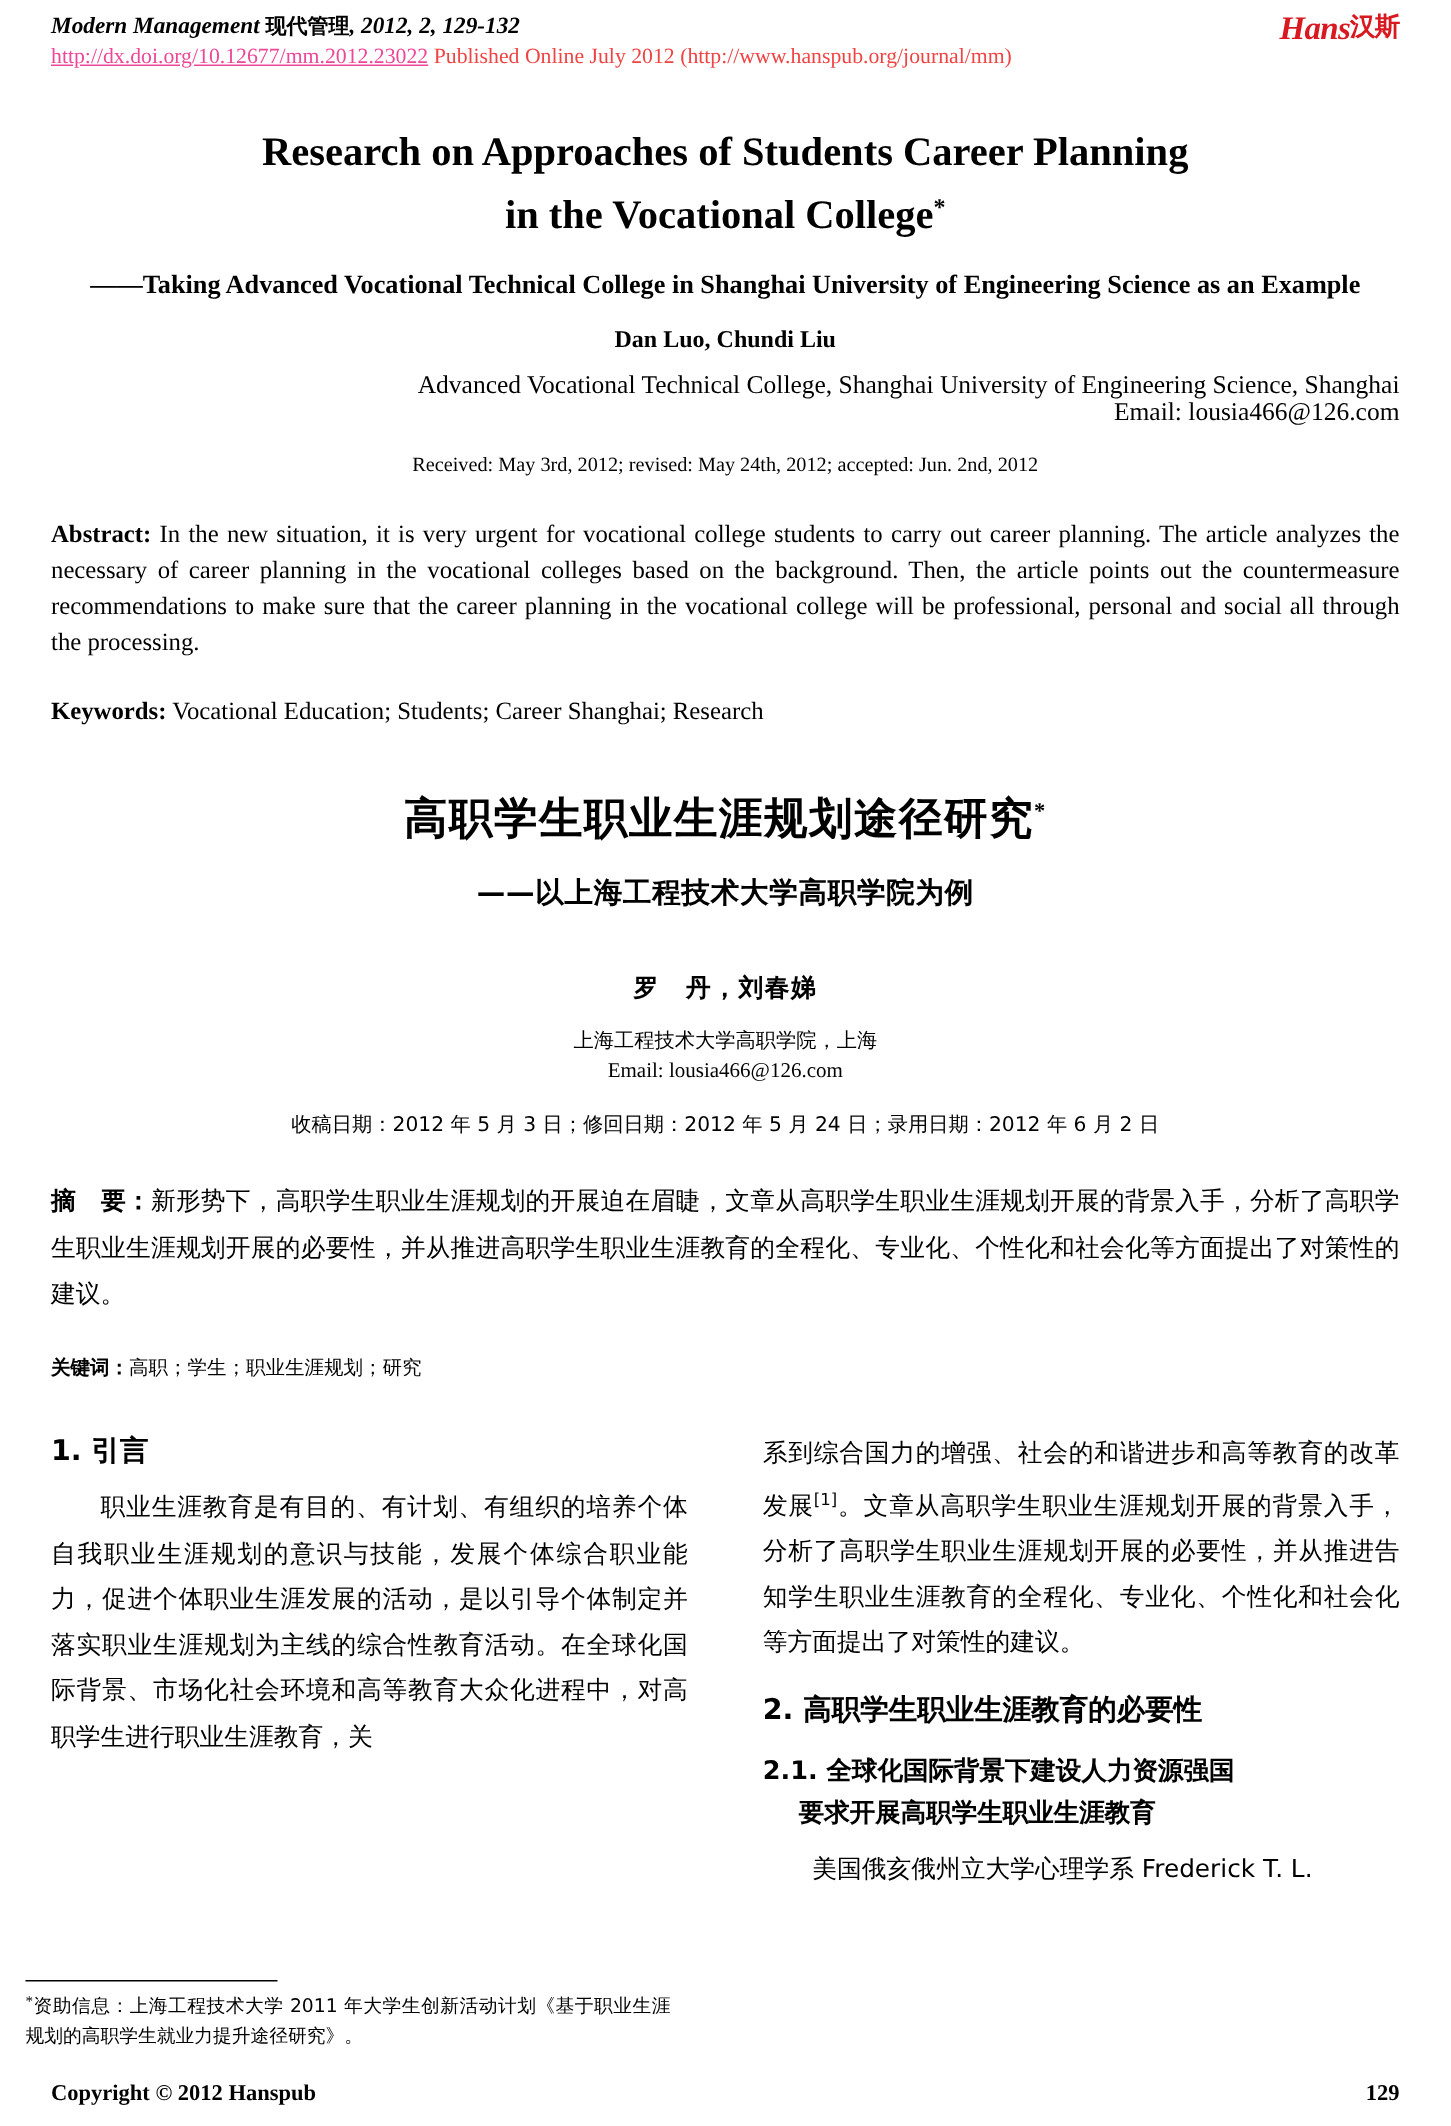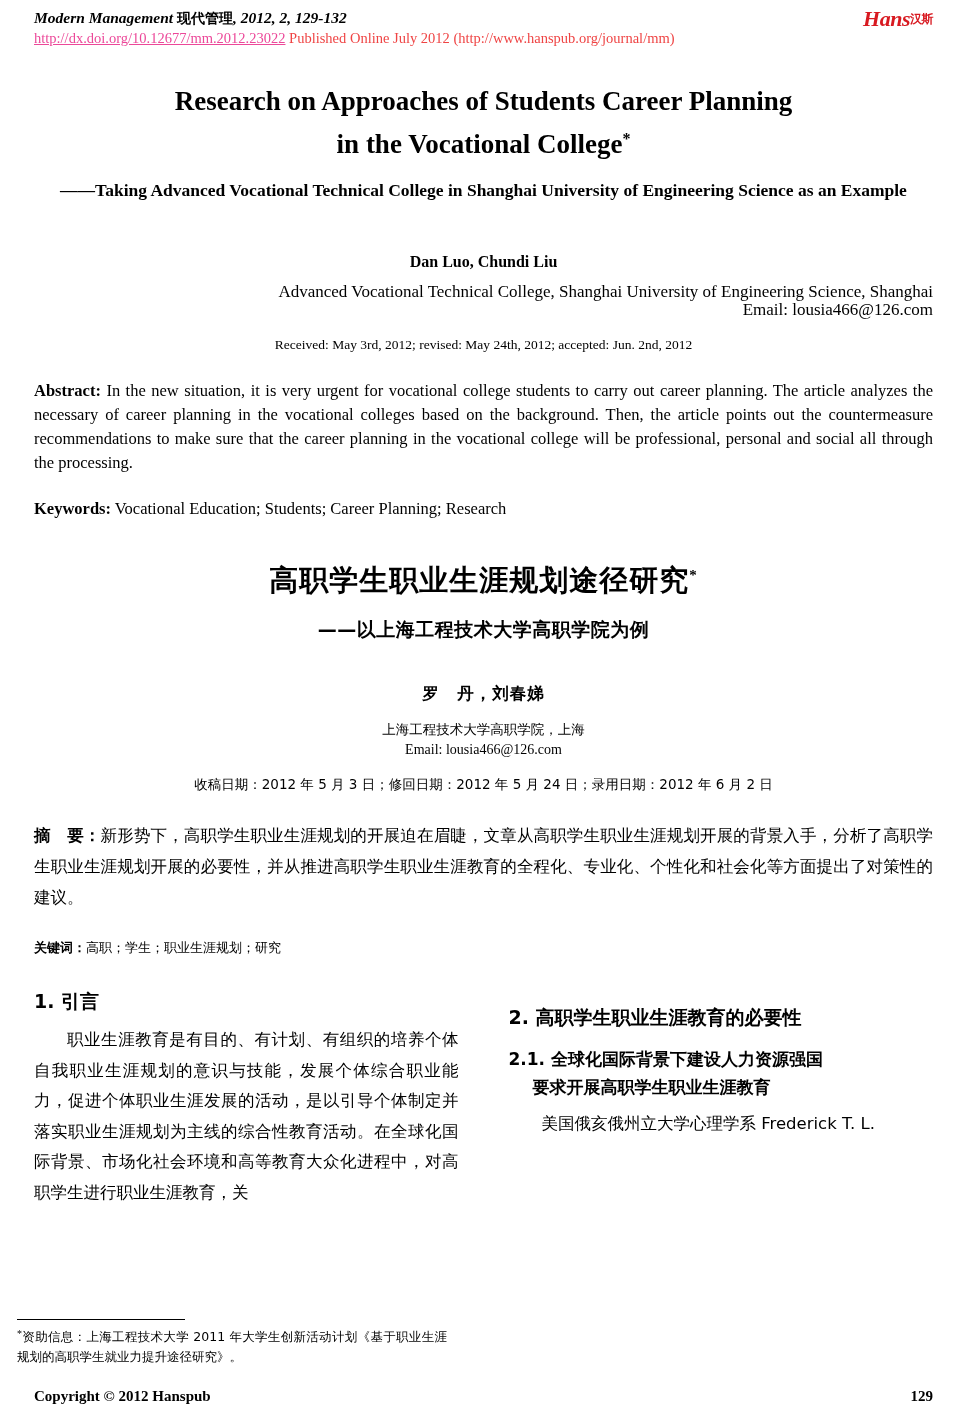--- a/index.html
+++ b/index.html
@@ -63,21 +63,21 @@
     font-family: "Liberation Serif", serif;
     font-size: 22px;
     font-weight: bold;
     font-style: italic;
     color: #d81920;
     letter-spacing: -0.5px;
   }
   .hans-logo .cnmark {
     font-family: Liberation Sans, sans-serif;
     font-style: normal;
-    font-size: 12px;
+    font-size: 17px;
     font-weight: bold;
     vertical-align: 3px;
   }
 
   
   .title-block {
     text-align: center;
     margin-top: 30px;
   }
   .paper-title {
@@ -94,21 +94,21 @@
     font-size: 17.5px;
     font-weight: bold;
     line-height: 26px;
     margin-top: 14px;
     font-family: "Liberation Serif", serif;
   }
   .authors {
     font-size: 16px;
     font-weight: bold;
     text-align: center;
-    margin-top: 50px;
+    margin-top: 16px;
   }
   .affiliation {
     font-size: 17px;
     text-align: right;
     line-height: 18px;
     margin-top: 12px;
   }
   .dates {
     font-size: 13.5px;
     text-align: center;
@@ -309,21 +309,21 @@
       <span>Advanced Vocational Technical College, Shanghai University of Engineering Science, Shanghai</span><br>
       <span>Email: lousia466@126.com</span>
     </div>
     <div class="dates">Received: May 3rd, 2012; revised: May 24th, 2012; accepted: Jun. 2nd, 2012</div>
   </div>
 
   <div class="abstract">
     <b>Abstract:</b><span> In the new situation, it is very urgent for vocational college students to carry out career planning. The article analyzes the necessary of career planning in the vocational colleges based on the background. Then, the article points out the countermeasure recommendations to make sure that the career planning in the vocational college will be professional, personal and social all through the processing.</span>
   </div>
   <div class="keywords">
-    <b>Keywords:</b><span> Vocational Education; Students; Career Planning; Research</span>
+    <b>Keywords:</b><span> Vocational Education; Students; Career Shanghai; Research</span>
   </div>
 
   <div class="cn-block">
     <div class="cn-title">
       <span>高职学生职业生涯规划途径研究</span><span class="star">*</span>
     </div>
     <div class="cn-subtitle">——以上海工程技术大学高职学院为例</div>
     <div class="cn-authors">罗　丹，刘春娣</div>
     <div class="cn-affil">
       <span>上海工程技术大学高职学院，上海</span><br>
@@ -338,20 +338,21 @@
   <div class="cn-keywords">
     <span class="lbl">关键词：</span><span>高职；学生；职业生涯规划；研究</span>
   </div>
 
   <div class="columns">
     <div class="col">
       <div class="sec-h1">1. 引言</div>
       <p class="body-p">职业生涯教育是有目的、有计划、有组织的培养个体自我职业生涯规划的意识与技能，发展个体综合职业能力，促进个体职业生涯发展的活动，是以引导个体制定并落实职业生涯规划为主线的综合性教育活动。在全球化国际背景、市场化社会环境和高等教育大众化进程中，对高职学生进行职业生涯教育，关</p>
     </div>
     <div class="col">
+      <p class="body-p no-indent"><span>系到综合国力的增强、社会的和谐进步和高等教育的改革发展</span><span class="sup">[1]</span><span>。文章从高职学生职业生涯规划开展的背景入手，分析了高职学生职业生涯规划开展的必要性，并从推进告知学生职业生涯教育的全程化、专业化、个性化和社会化等方面提出了对策性的建议。</span></p>
       <div class="sec-h1" style="margin-top:16px;">2. 高职学生职业生涯教育的必要性</div>
       <div class="sec-h2">
         <span>2.1. 全球化国际背景下建设人力资源强国</span>
         <span class="ind">要求开展高职学生职业生涯教育</span>
       </div>
       <p class="body-p" style="margin-top:8px;">美国俄亥俄州立大学心理学系 Frederick T. L.</p>
     </div>
   </div>
 
   <div class="footnote">

